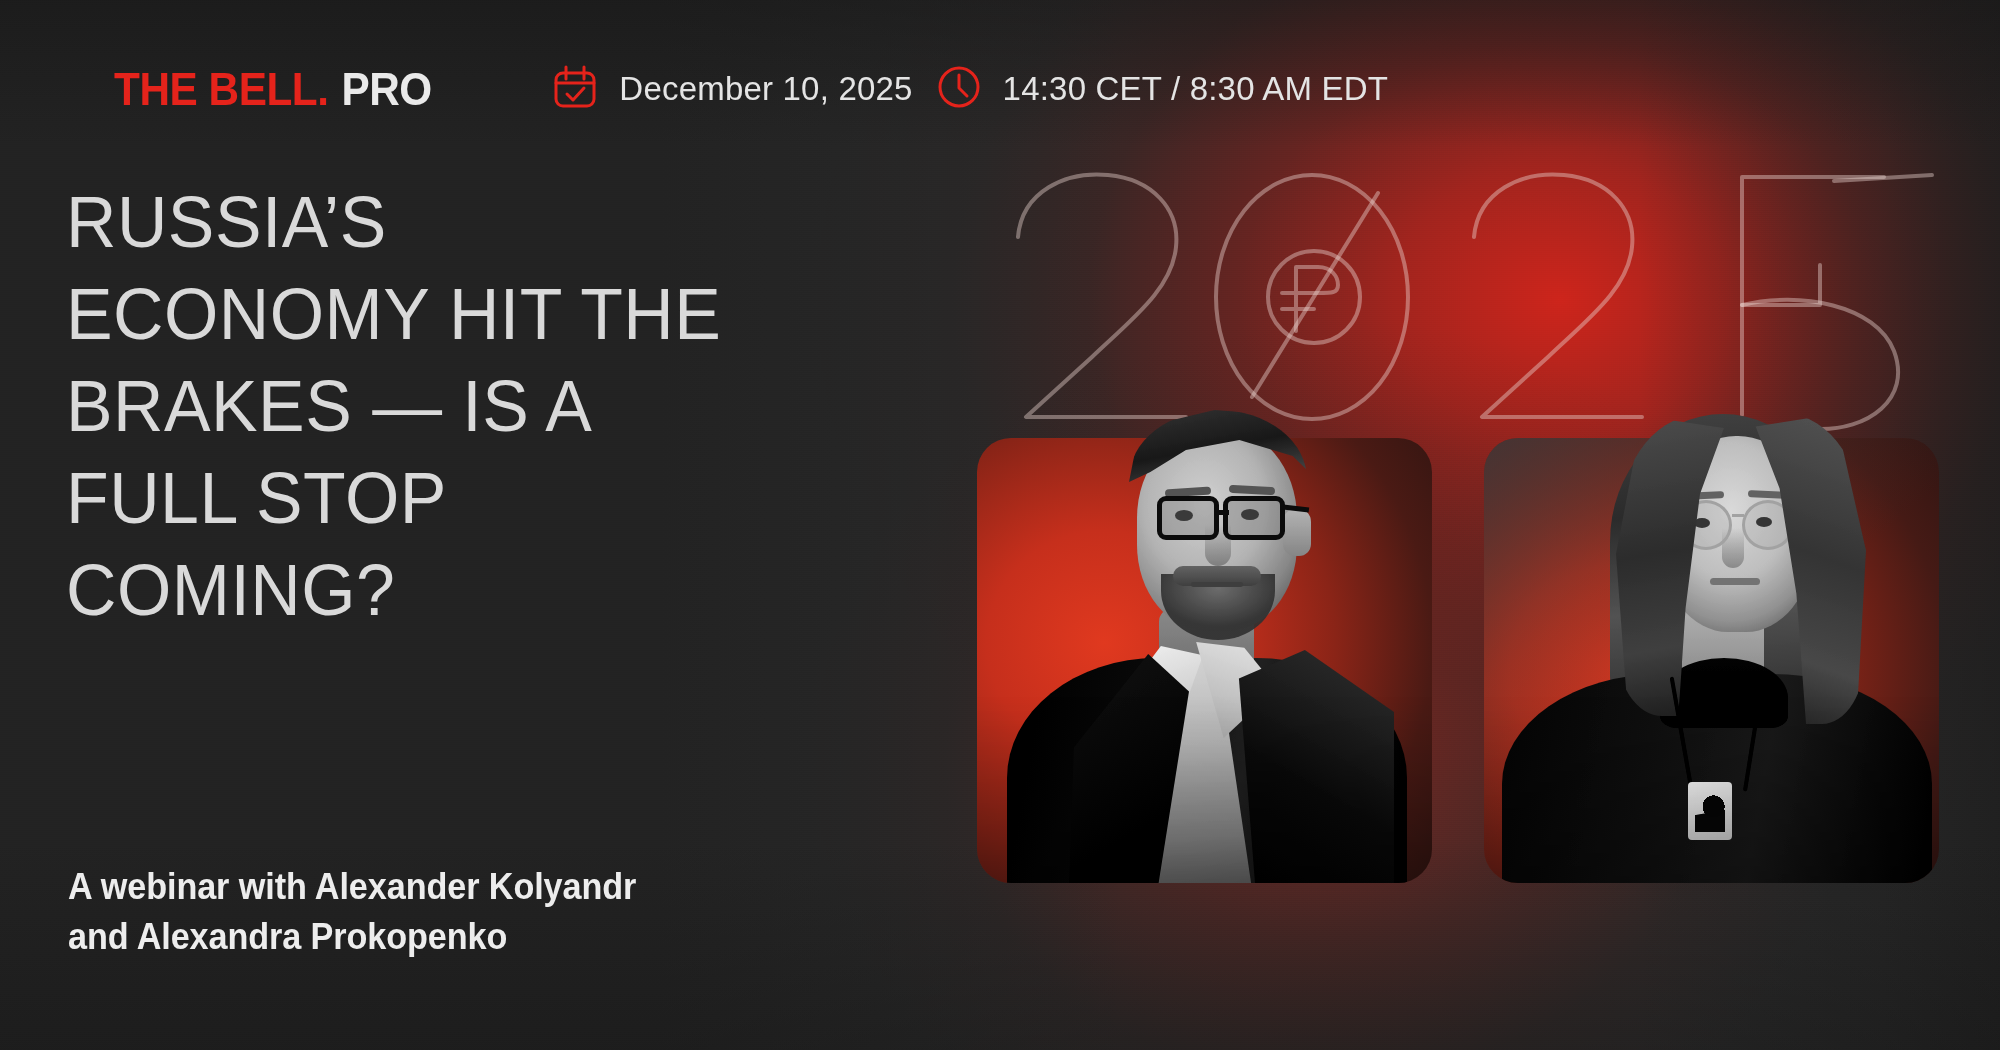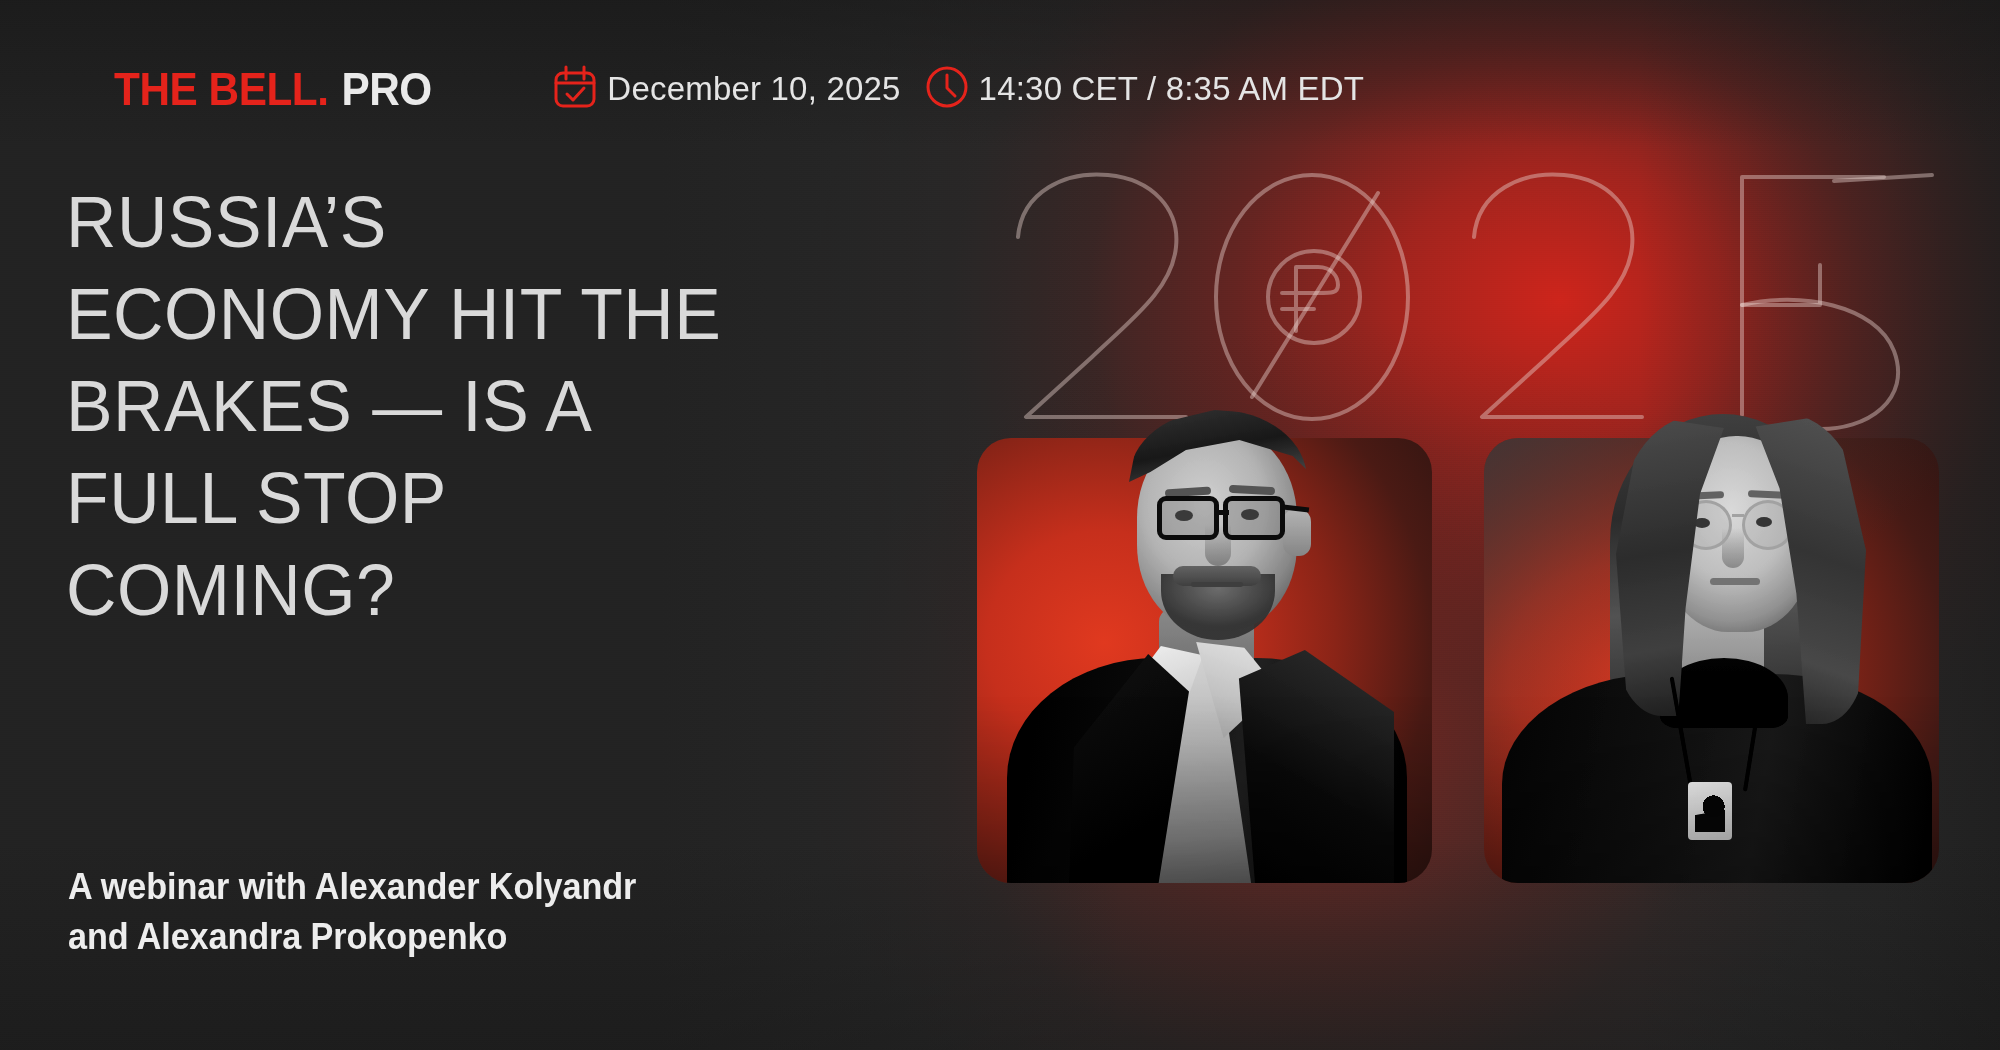--- a/index.html
+++ b/index.html
@@ -100,21 +100,21 @@
   }
   .logo-bell{ color:#e5231b; }
   .logo-pro{ color:#e9e9e9; }
 
   .meta{
     display:flex; align-items:center;
     margin-left:92px;
     gap:22px;
     white-space:nowrap;
   }
-  .meta-group{ display:flex; align-items:center; gap:8px; }
+  .meta-group{ display:flex; align-items:center; gap:20px; }
   .meta-text{
     color:#e4e4e4;
     font-size:33px;
     font-weight:400;
     letter-spacing:0.2px;
   }
   .icon-cal, .icon-clock{ display:block; }
 
   
   .headline{
@@ -443,21 +443,21 @@
         <span class="meta-text">December 10, 2025</span>
       </div>
 
       <div class="meta-group">
         <span class="icon-clock">
           <svg width="48" height="48" viewBox="0 0 48 48" fill="none" stroke="#e5231b" stroke-width="3" stroke-linecap="round" stroke-linejoin="round">
             <circle cx="24" cy="24" r="19"></circle>
             <path d="M24 12 V25 L32 33"></path>
           </svg>
         </span>
-        <span class="meta-text">14:30 CET / 8:35 AM EDT</span>
+        <span class="meta-text">14:30 CET / 8:30 AM EDT</span>
       </div>
 
     </div>
   </div>
 
   <h1 class="headline">RUSSIA’S ECONOMY HIT THE BRAKES — IS A FULL STOP COMING?</h1>
 
   <p class="subtitle">A webinar with Alexander Kolyandr
 and Alexandra Prokopenko</p>
 

